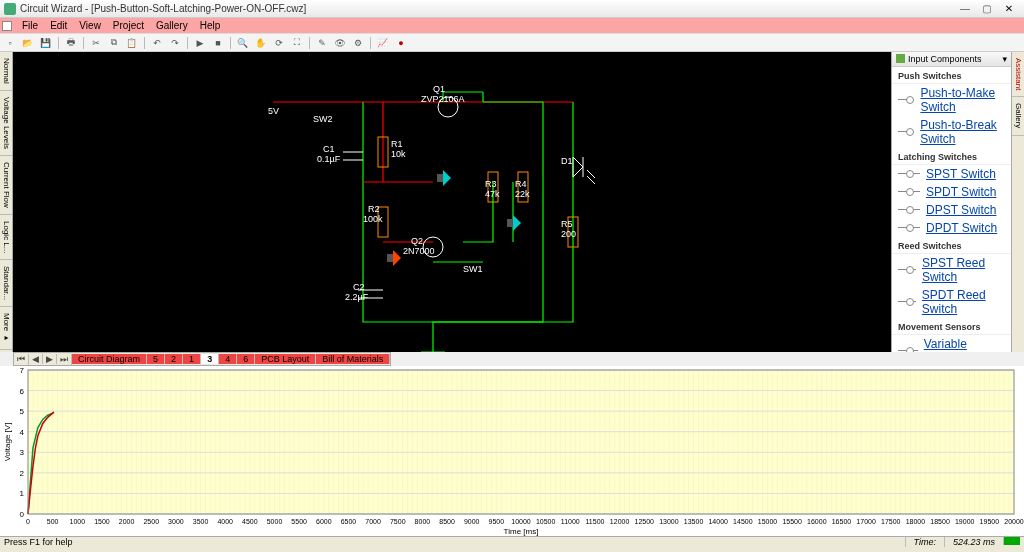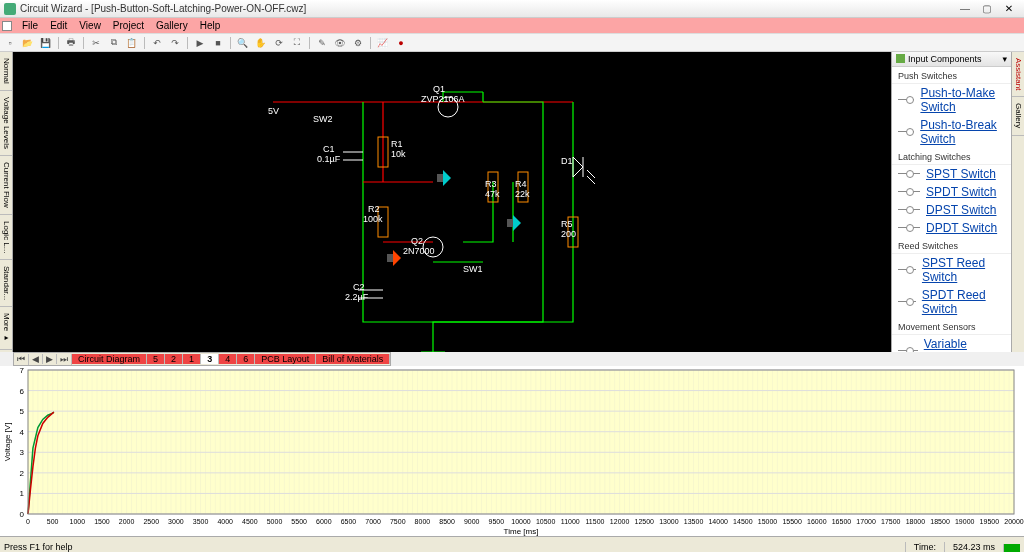--- a/index.html
+++ b/index.html
@@ -26,38 +26,38 @@
 .canvas { flex: 1; background: #000; position: relative; }
 .canvas svg { position: absolute; inset: 0; }
 .comp-label { font-size: 9px; fill: #fff; font-family: Arial; }
 .wire-g { stroke: #0f0; stroke-width: 1.2; fill: none; }
 .wire-r { stroke: #f00; stroke-width: 1.2; fill: none; }
 
 .side-panel { width: 120px; background: #fff; border-left: 1px solid #aaa; display: flex; flex-direction: column; font-size: 9px; }
 .side-tabs { width: 13px; background: #ece9d8; border-left: 1px solid #aaa; display: flex; flex-direction: column; font-size: 8px; }
 .panel-hdr { background: linear-gradient(#f8f8f8,#e4e4e4); padding: 2px 4px; border-bottom: 1px solid #ccc; display: flex; align-items: flex-start; }
 .panel-hdr .sq { width: 9px; height: 9px; background: #6a4; margin-right: 3px; }
-.cat-hdr { font-weight: normal; padding: 4px 6px 2px; color: #333; border-bottom: 1px solid #eee; }
+.cat-hdr { font-weight: bold; padding: 4px 6px 2px; color: #333; border-bottom: 1px solid #eee; }
 .comp-row { display: flex; align-items: center; padding: 2px 6px; cursor: pointer; }
 .comp-ico { width: 22px; height: 12px; margin-right: 6px; position: relative; }
 .comp-ico::before { content: ""; position: absolute; top: 5px; left: 0; right: 0; height: 1px; background: #888; }
 .comp-ico::after { content: ""; position: absolute; top: 2px; left: 8px; width: 6px; height: 6px; border: 1px solid #888; border-radius: 50%; background: #fff; }
 .comp-link { color: #0645ad; text-decoration: underline; font-size: 12px; }
 
 .tab-strip { position: absolute; top: 352px; left: 13px; height: 14px; display: flex; align-items: center; font-size: 9px; background: #ece9d8; border: 1px solid #aaa; }
 .tab-strip .nav { padding: 0 3px; cursor: pointer; color: #444; border-right: 1px solid #bbb; }
 .tab-strip .tab { padding: 0 6px; cursor: pointer; border-right: 1px solid #bbb; background: #ef4444; }
 .tab-strip .tab.active { background: #fff; font-weight: bold; }
 
 .graph-wrap { position: absolute; top: 366px; left: 0; right: 0; height: 170px; background: #fff; }
 .graph-wrap svg { width: 100%; height: 100%; }
 
-.status-bar { position: absolute; bottom: 0; left: 0; right: 0; height: 16px; background: #ece9d8; border-top: 1px solid #aaa; display: flex; align-items: flex-end; font-size: 9px; padding: 0 4px; }
+.status-bar { position: absolute; bottom: 0; left: 0; right: 0; height: 16px; background: #ece9d8; border-top: 1px solid #aaa; display: flex; align-items: flex-start; font-size: 9px; padding: 0 4px; }
 .status-bar .spacer { flex: 1; }
-.status-bar .cell { padding: 0 8px; border-left: 1px solid #bbb; }
+.status-bar .cell { padding: 0 8px; border-left: 1px solid #bbb; font-style: italic; }
 </style>
 </head>
 <body>
 
 <div class="title-bar">
   <span class="icon"></span>
   <span class="title">Circuit Wizard - [Push-Button-Soft-Latching-Power-ON-OFF.cwz]</span>
   <span class="win-btn">—</span>
   <span class="win-btn">▢</span>
   <span class="win-btn close">✕</span>

